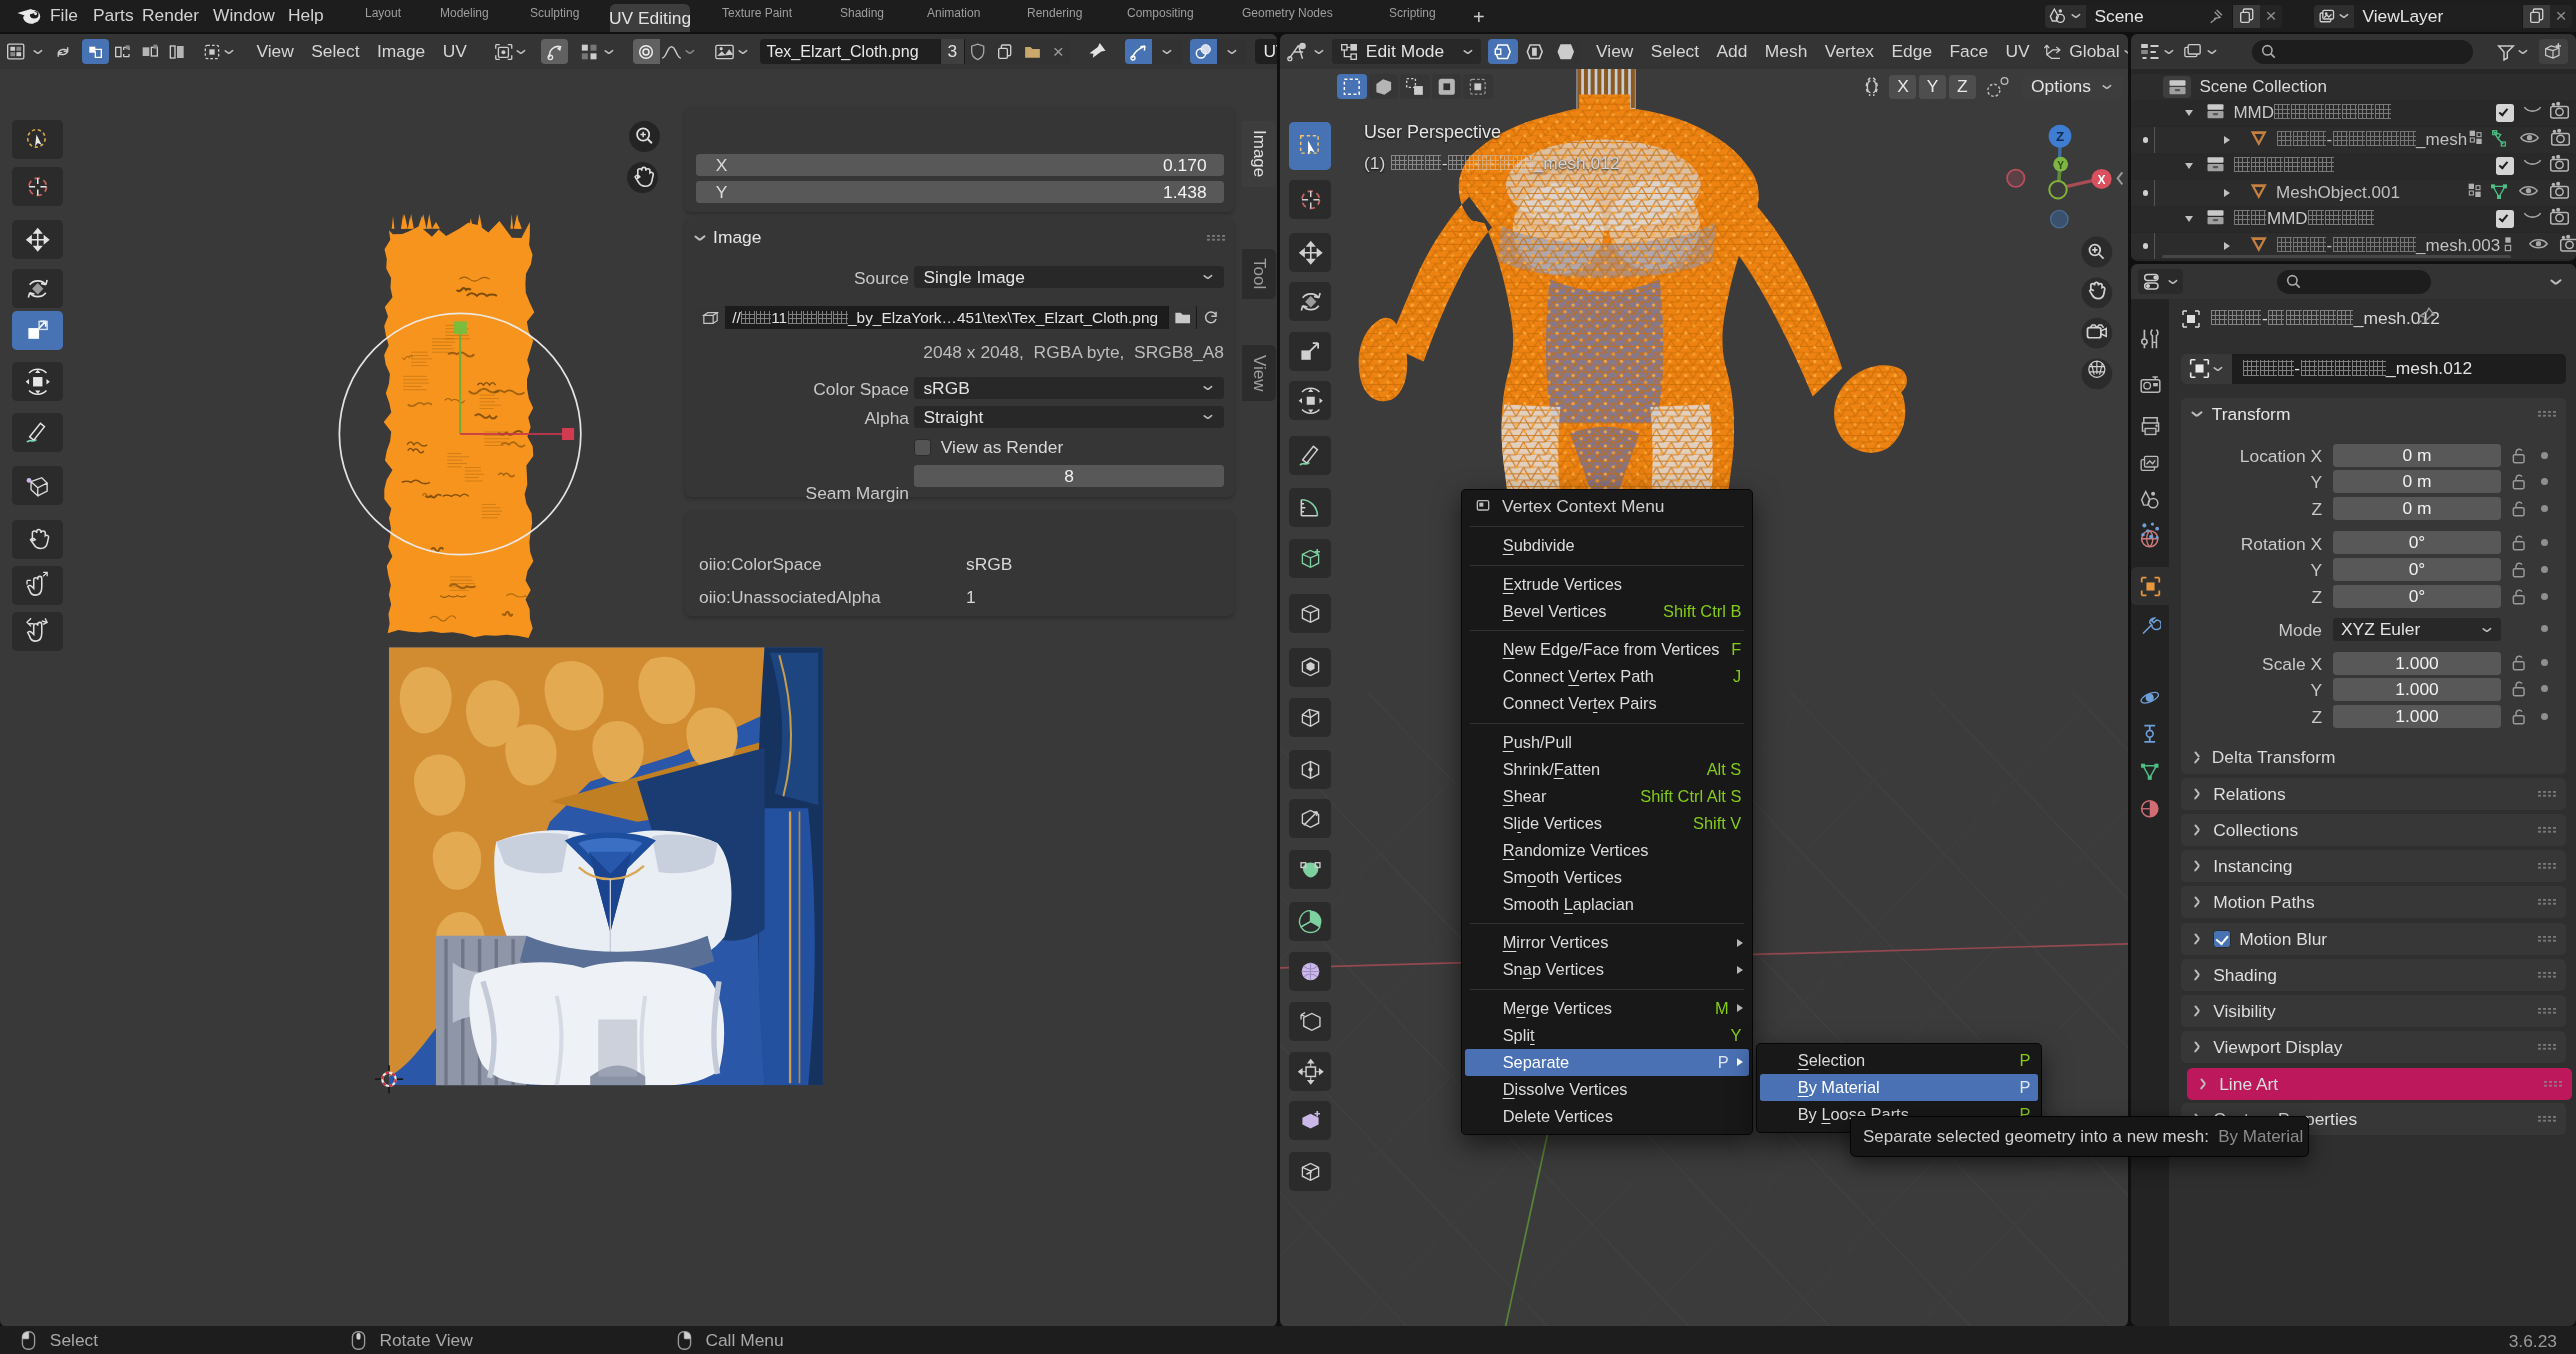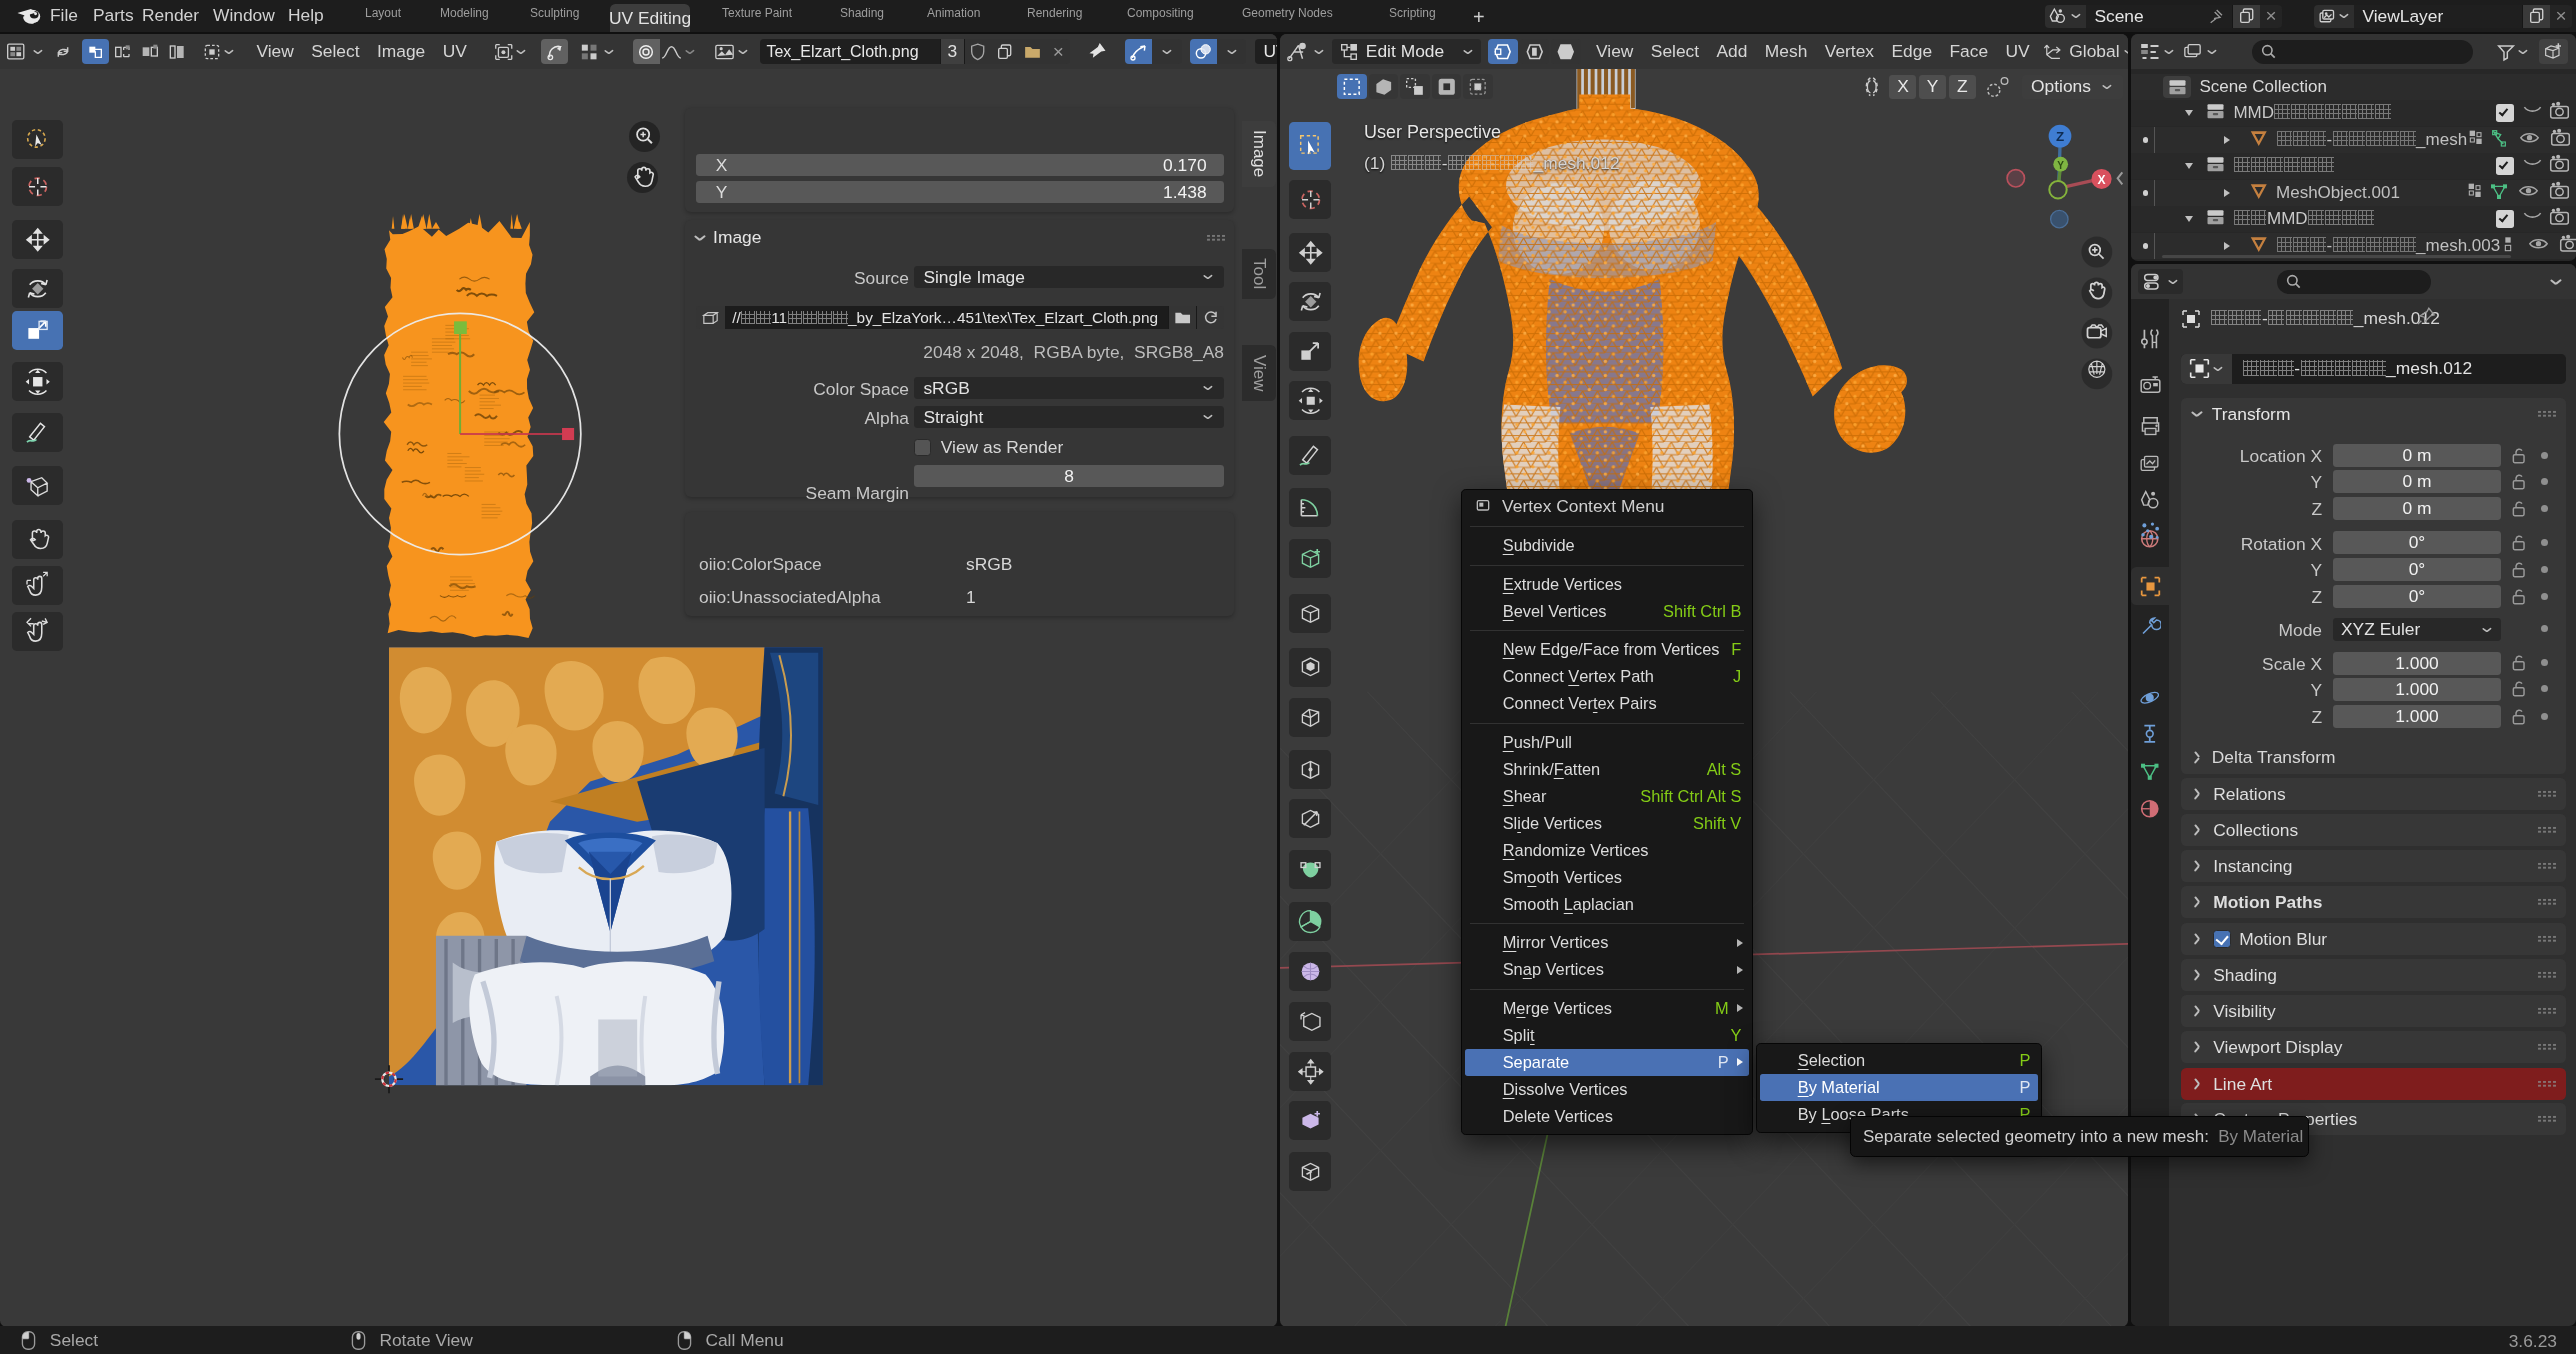--- a/index.html
+++ b/index.html
@@ -1400,21 +1400,21 @@
     </div>
     <div class="abs row" style="left:50px;top:586px;width:385px;height:32px;background:#373737;border-radius:5.4px;padding:0 9.4px">
       <div class="cr"></div>
       <div style="width:9.4px"></div>
       <b style="color:#dedede;font-weight:normal">Instancing</b>
       <div class="grip" style="margin-left:auto"></div>
     </div>
     <div class="abs row" style="left:50px;top:622px;width:385px;height:32px;background:#373737;border-radius:5.4px;padding:0 9.4px">
       <div class="cr"></div>
       <div style="width:9.4px"></div>
-      <b style="color:#dedede;font-weight:bold">Motion Paths</b>
+      <b style="color:#dedede;font-weight:normal">Motion Paths</b>
       <div class="grip" style="margin-left:auto"></div>
     </div>
     <div class="abs row" style="left:50px;top:659px;width:385px;height:32px;background:#373737;border-radius:5.4px;padding:0 9.4px">
       <div class="cr"></div>
       <div style="width:9.4px"></div>
       <span class="chk on" style="width:18px;height:18px;margin-right:8px"></span>
       <b style="color:#dedede;font-weight:normal">Motion Blur</b>
       <div class="grip" style="margin-left:auto"></div>
     </div>
     <div class="abs row" style="left:50px;top:695px;width:385px;height:32px;background:#373737;border-radius:5.4px;padding:0 9.4px">
@@ -1428,21 +1428,21 @@
       <div style="width:9.4px"></div>
       <b style="color:#dedede;font-weight:normal">Visibility</b>
       <div class="grip" style="margin-left:auto"></div>
     </div>
     <div class="abs row" style="left:50px;top:767px;width:385px;height:32px;background:#373737;border-radius:5.4px;padding:0 9.4px">
       <div class="cr"></div>
       <div style="width:9.4px"></div>
       <b style="color:#dedede;font-weight:normal">Viewport Display</b>
       <div class="grip" style="margin-left:auto"></div>
     </div>
-    <div class="abs row" style="left:50px;top:804px;width:385px;height:32px;background:#7f1d1d;border-radius:5.4px;padding:0 9.4px">
+    <div class="abs row" style="left:56px;top:804px;width:385px;height:32px;background:#be185d;border-radius:5.4px;padding:0 9.4px">
       <div class="cr"></div>
       <div style="width:9.4px"></div>
       <b style="color:#dedede;font-weight:normal">Line Art</b>
       <div class="grip" style="margin-left:auto"></div>
     </div>
     <div class="abs row" style="left:50px;top:839px;width:385px;height:32px;background:#373737;border-radius:5.4px;padding:0 9.4px">
       <div class="cr"></div>
       <div style="width:9.4px"></div>
       <b style="color:#dedede;font-weight:normal">Custom Properties</b>
       <div class="grip" style="margin-left:auto"></div>

